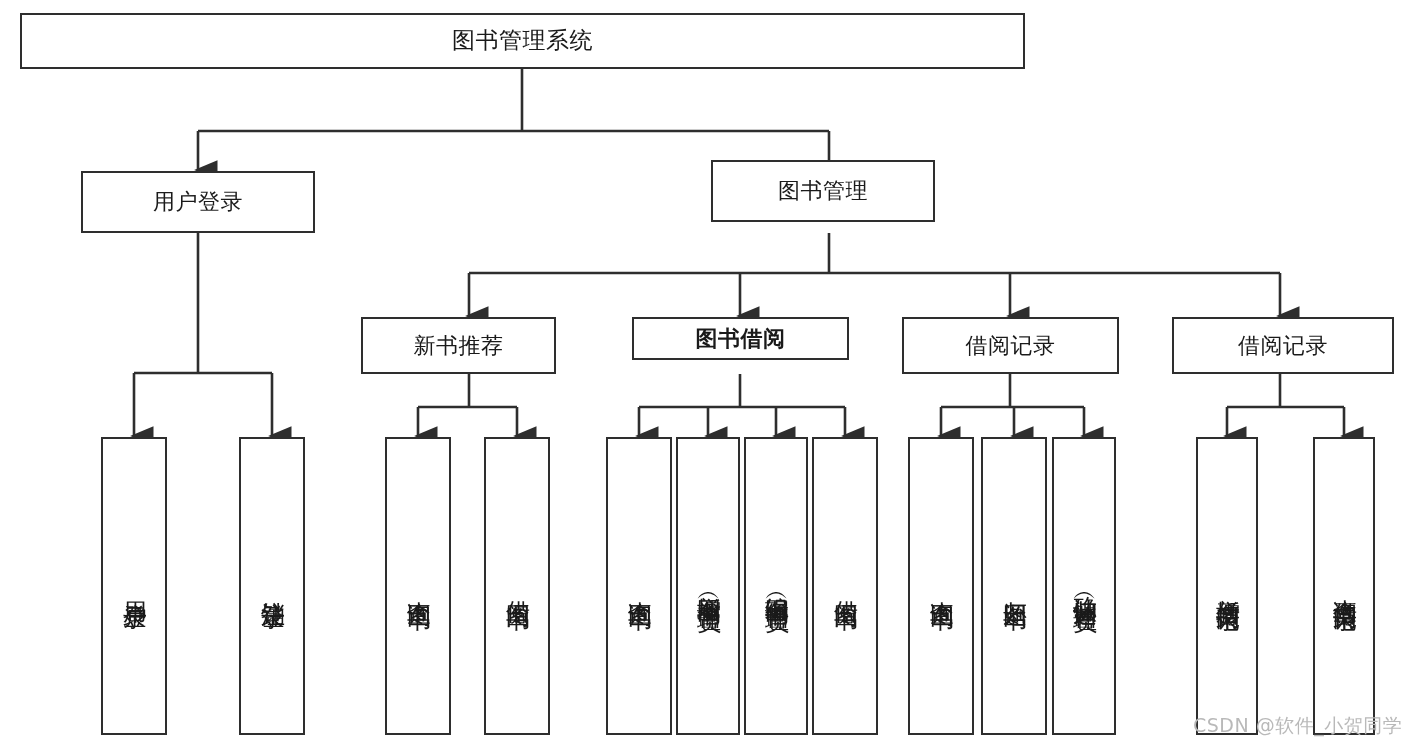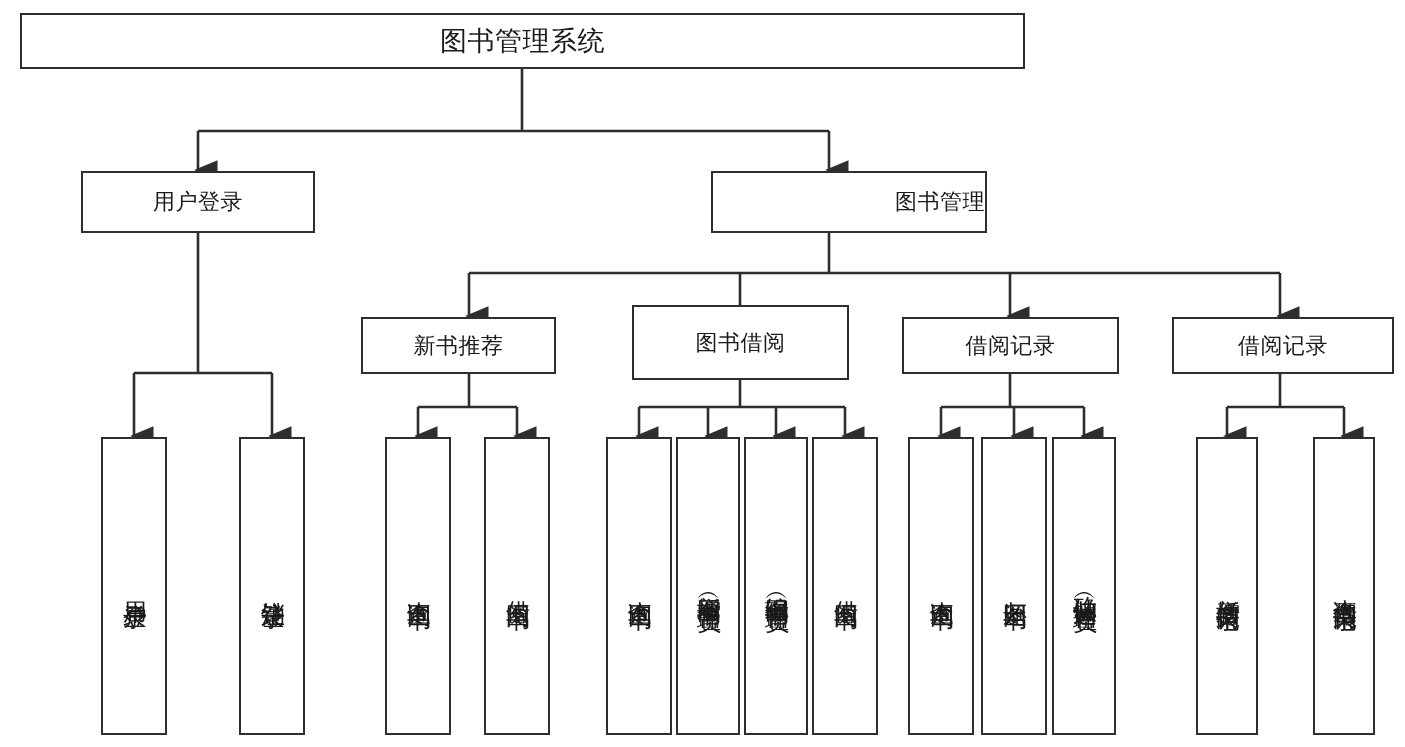--- a/index.html
+++ b/index.html
@@ -35,21 +35,21 @@
     justify-content: center;
     color: #111111;
   }
   .node .label {
     font-size: 22px;
     line-height: 1.18;
     letter-spacing: 0.5px;
     color: #1a1a1a;
     white-space: nowrap;
   }
-  .node.root .label { font-size: 27px; }
+  .node.root .label { font-size: 23px; }
   .node.mid .label { font-size: 22px; }
   .node.leaf {
     align-items: center;
     justify-content: center;
   }
   .node.leaf .label {
     writing-mode: vertical-rl;
     text-orientation: upright;
     font-size: 24px;
     line-height: 1.08;
@@ -113,27 +113,27 @@
       </g>
   </svg>
 
   <div id="nodes-layer">
       <div class="node root" style="left: 20px; top: 13px; width: 1005px; height: 56px;">
         <span class="label">图书管理系统</span>
       </div>
       <div class="node mid" style="left: 81px; top: 171px; width: 234px; height: 62px;">
         <span class="label">用户登录</span>
       </div>
-      <div class="node mid" style="left: 711px; top: 171px; width: 276px; height: 62px; justify-content: flex-end;">
+      <div class="node mid" style="left: 711px; top: 160px; width: 224px; height: 62px;">
         <span class="label">图书管理</span>
       </div>
       <div class="node mid" style="left: 361px; top: 317px; width: 195px; height: 57px;">
         <span class="label">新书推荐</span>
       </div>
-      <div class="node mid" style="left: 632px; top: 305px; width: 217px; height: 75px;">
+      <div class="node mid" style="left: 632px; top: 317px; width: 217px; height: 43px; font-weight: bold;">
         <span class="label">图书借阅</span>
       </div>
       <div class="node mid" style="left: 902px; top: 317px; width: 217px; height: 57px;">
         <span class="label">借阅记录</span>
       </div>
       <div class="node mid" style="left: 1172px; top: 317px; width: 222px; height: 57px;">
         <span class="label">借阅记录</span>
       </div>
       <div class="node leaf" style="left: 101px; top: 437px; width: 66px; height: 298px;">
         <span class="label">用户登录</span>
@@ -169,14 +169,15 @@
         <span class="label">确认归还（管理员）</span>
       </div>
       <div class="node leaf" style="left: 1196px; top: 437px; width: 62px; height: 298px;">
         <span class="label">新增借阅记录</span>
       </div>
       <div class="node leaf" style="left: 1313px; top: 437px; width: 62px; height: 298px;">
         <span class="label">查询借阅记录</span>
       </div>
     </div>
 
+  <div class="watermark" style="left: 1193px; top: 713px; color: rgb(185, 185, 185);">CSDN @软件_小贺同学</div>
 
 </div>
 
 </body></html>

